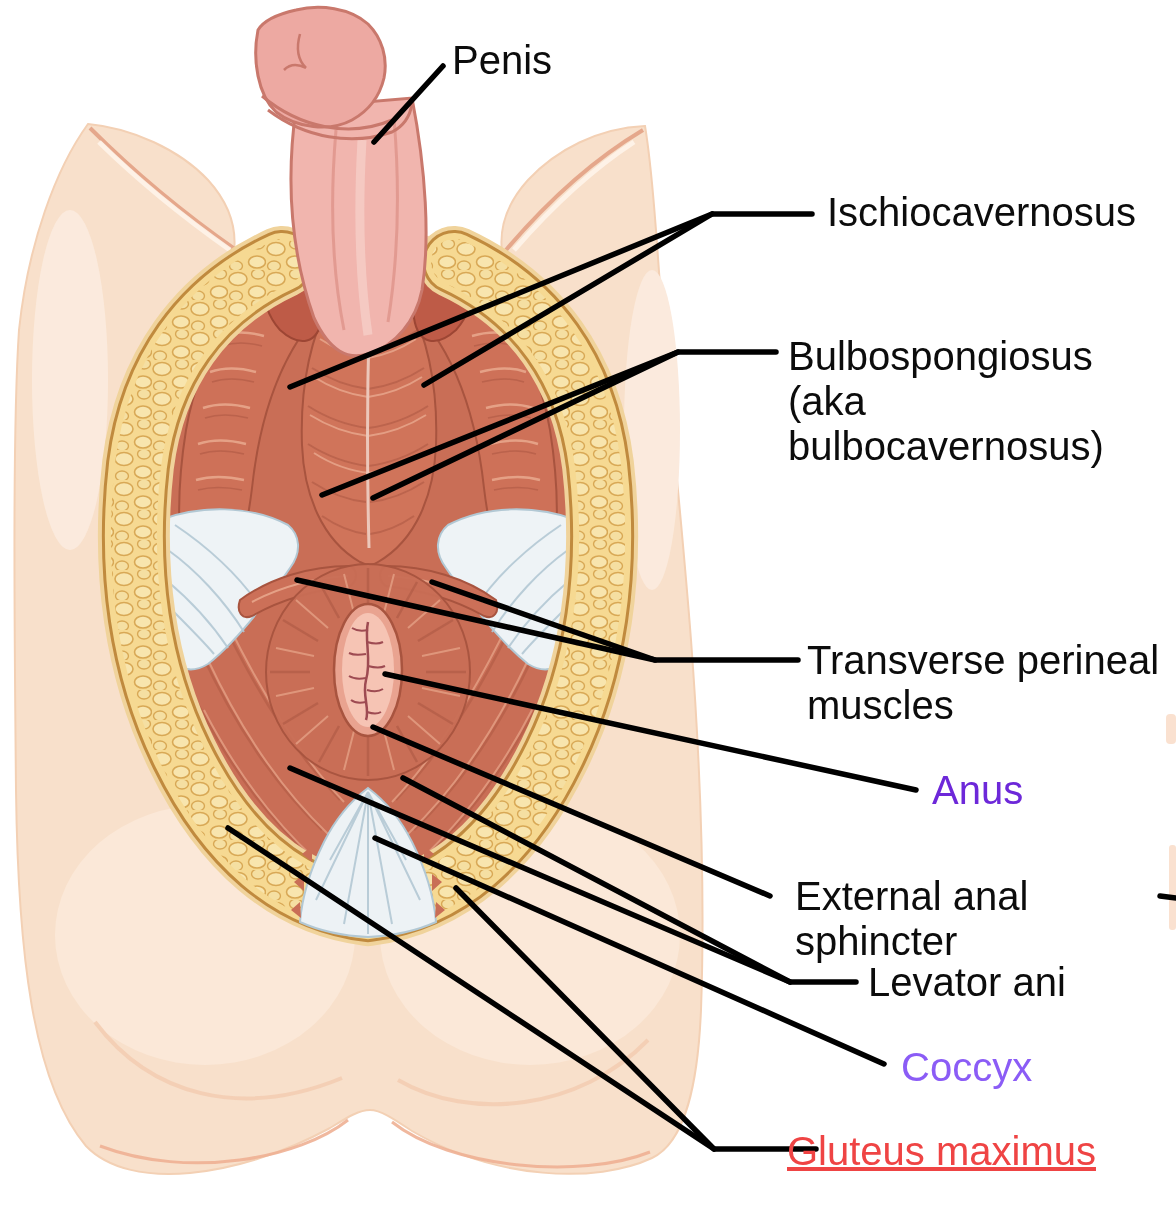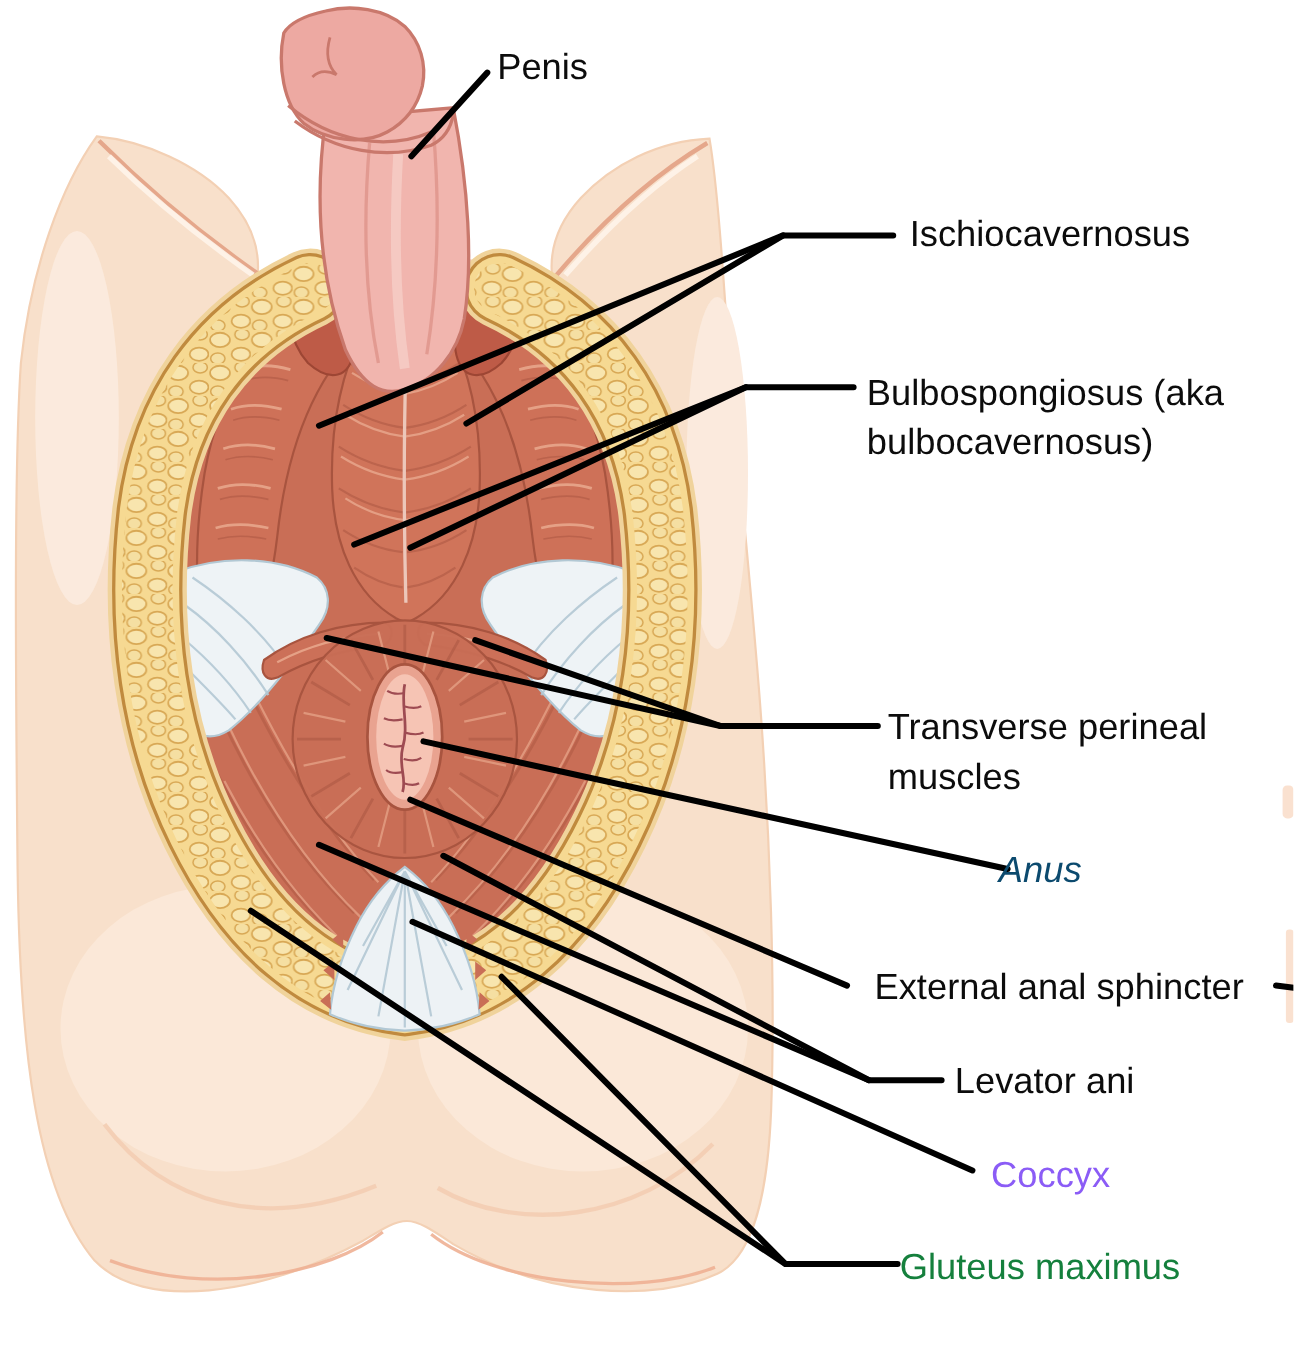--- a/index.html
+++ b/index.html
@@ -1,20 +1,20 @@
 <!DOCTYPE html>
 <html><head>
 <meta charset="utf-8">
 <style>
   html,body{margin:0;padding:0;background:#fff;}
   .stage{position:relative;width:1176px;height:1226px;background:#ffffff;overflow:hidden;
          font-family:"Liberation Sans",sans-serif;}
   .stage svg{position:absolute;left:0;top:0;}
   .labels{position:absolute;left:0;top:0;width:100%;height:100%;pointer-events:none;}
-  .lbl{position:absolute;font-size:33px;line-height:45px;color:#0c0c0c;white-space:pre-line;}
+  .lbl{position:absolute;font-size:40px;line-height:45px;color:#0c0c0c;white-space:pre-line;}
 </style>
 </head>
 <body>
 
 <div class="stage">
 
 <svg width="1176" height="1226" viewBox="0 0 1176 1226">
   <defs>
     <pattern id="lob" patternUnits="userSpaceOnUse" width="38" height="30">
       <ellipse cx="10" cy="9" rx="9" ry="6.5" fill="#f8e5ae" stroke="#d8a855" stroke-width="1.6"></ellipse>
@@ -193,20 +193,20 @@
       <polyline points="714,1149 456,888" fill="none" stroke="#000000" stroke-width="5.5" stroke-linecap="round" stroke-linejoin="round"></polyline>
     </svg>
 
 <div class="labels">
   <div class="lbl" style="left: 452px; top: 38px; color: rgb(12, 12, 12);">Penis</div>
   <div class="lbl" style="left: 827px; top: 190px; color: rgb(12, 12, 12);">Ischiocavernosus</div>
   <div class="lbl" style="left: 807px; top: 638px; color: rgb(12, 12, 12);">Transverse perineal
 muscles</div>
   <div class="lbl" style="left: 788px; top: 334px; color: rgb(12, 12, 12);">Bulbospongiosus (aka
 bulbocavernosus)</div>
-  <div class="lbl" style="left: 908px; top: 768px; color: #0c4a6e; font-style: italic;">Anus</div>
+  <div class="lbl" style="left: 932px; top: 768px; color: #6d28d9;">Anus</div>
   <div class="lbl" style="left: 783px; top: 874px; color: rgb(12, 12, 12); margin-left: 12px;">External anal sphincter</div>
   <div class="lbl" style="left: 868px; top: 960px; color: rgb(12, 12, 12);">Levator ani</div>
   <div class="lbl" style="left: 901px; top: 1045px; color: #8b5cf6;">Coccyx</div>
-  <div class="lbl" style="left: 818px; top: 1129px; color: #15803d;">Gluteus maximus</div>
+  <div class="lbl" style="left: 787px; top: 1129px; color: #ef4444; text-decoration: underline;">Gluteus maximus</div>
 </div>
 
 </div>
 
 </body></html>

